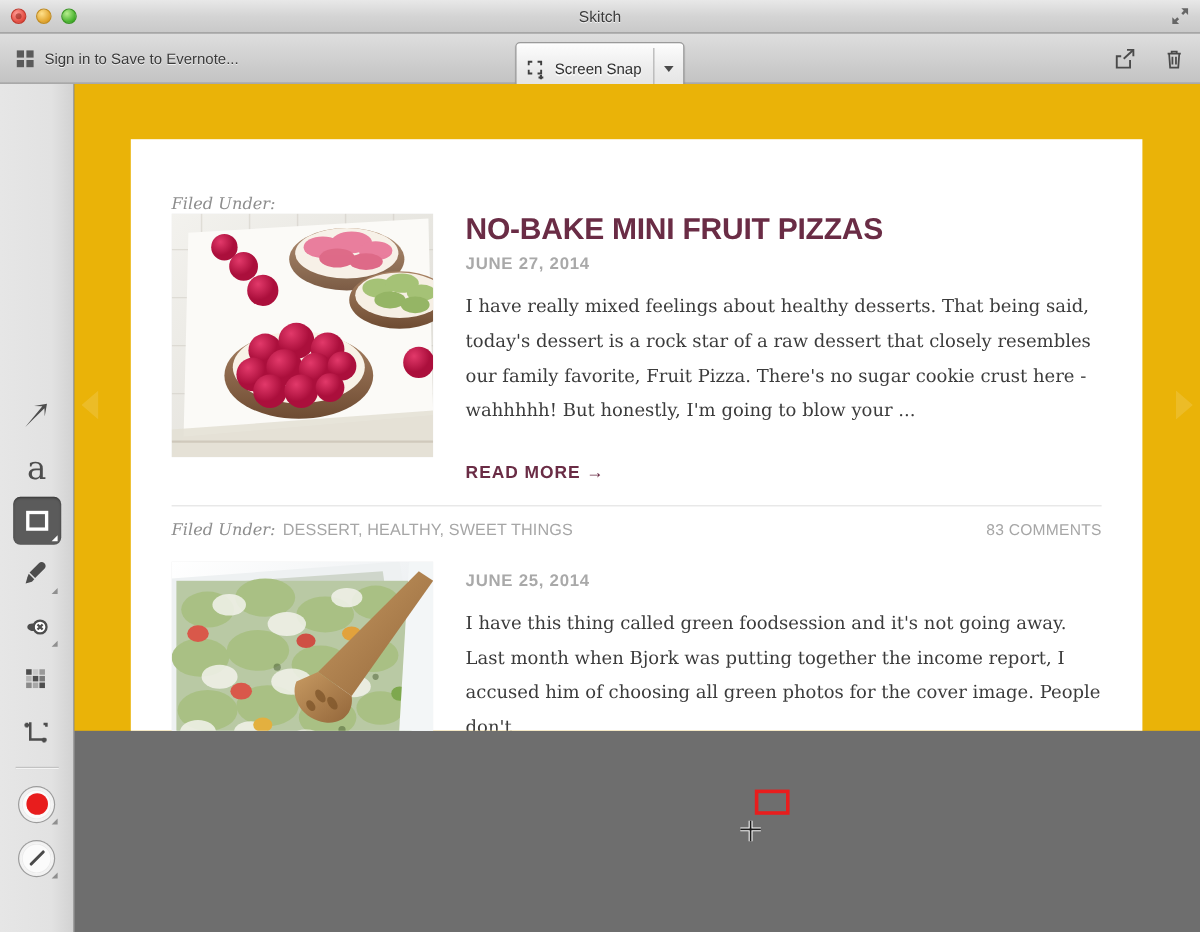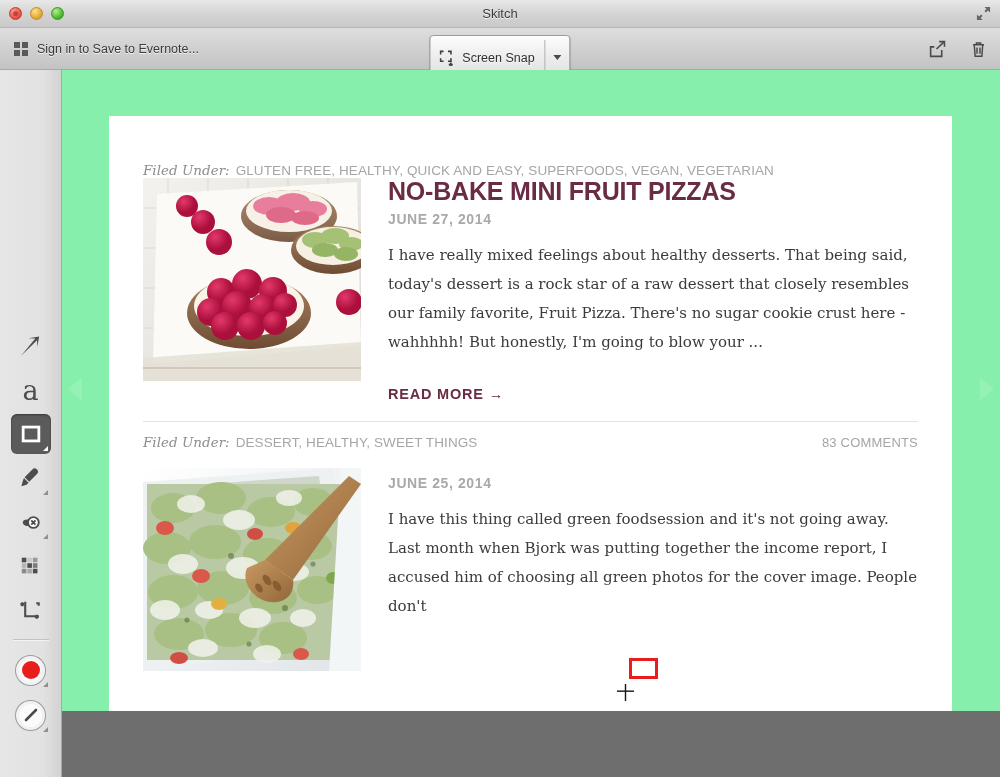--- a/index.html
+++ b/index.html
@@ -242,22 +242,22 @@
     width: 18px; height: 18px;
     border-radius: 50%;
   }
   .swatch-pen { width: 20px; height: 20px; color: #4a4a4a; }
 
   
   .canvas-area {
     position: absolute;
     top: 70px; left: 62px;
     width: 938px;
-    height: 641px;
-    background: #86efac;
+    height: 539px;
+    background: #eab308;
     overflow: hidden;
   }
   .edge-arrow {
     position: absolute;
     color: rgba(255,255,255,.13);
   }
   .edge-arrow.top  { top: 86px; left: 50%; transform: translateX(-50%); }
   .edge-arrow.left { left: 6px; top: 50%; transform: translateY(-50%); }
   .edge-arrow.right{ right: 6px; top: 50%; transform: translateY(-50%); }
 
@@ -567,21 +567,20 @@
           <path d="M14 12 0 24V0z"></path>
         </svg>
     </span>
 
     <div class="page">
       <div class="page-inner">
 
         <div class="meta-row">
           <div class="filed-line">
             <span class="filed-label">Filed Under:</span>
-            <span class="filed-cats">GLUTEN FREE, HEALTHY, QUICK AND EASY, SUPERFOODS, VEGAN, VEGETARIAN</span>
           </div>
         </div>
 
         <div class="article">
           <div class="thumb">
             <svg viewBox="0 0 218 203" preserveAspectRatio="xMidYMid slice">
               <defs>
                 <linearGradient id="clothG" x1="0" y1="0" x2="1" y2="1">
                   <stop offset="0" stop-color="#f3f2ee"></stop>
                     <stop offset="1" stop-color="#dcdad3"></stop>

